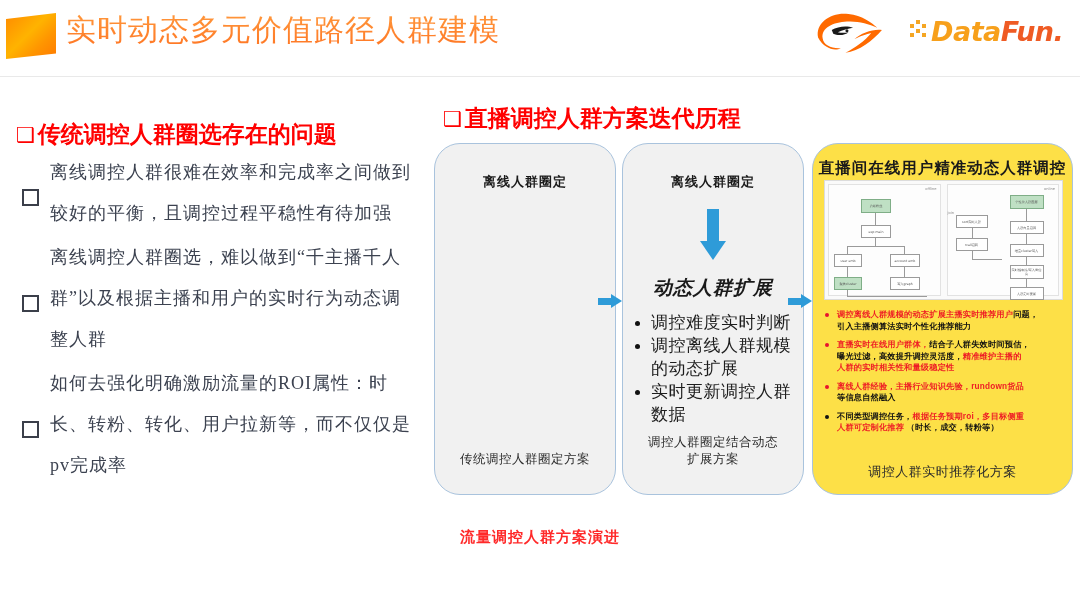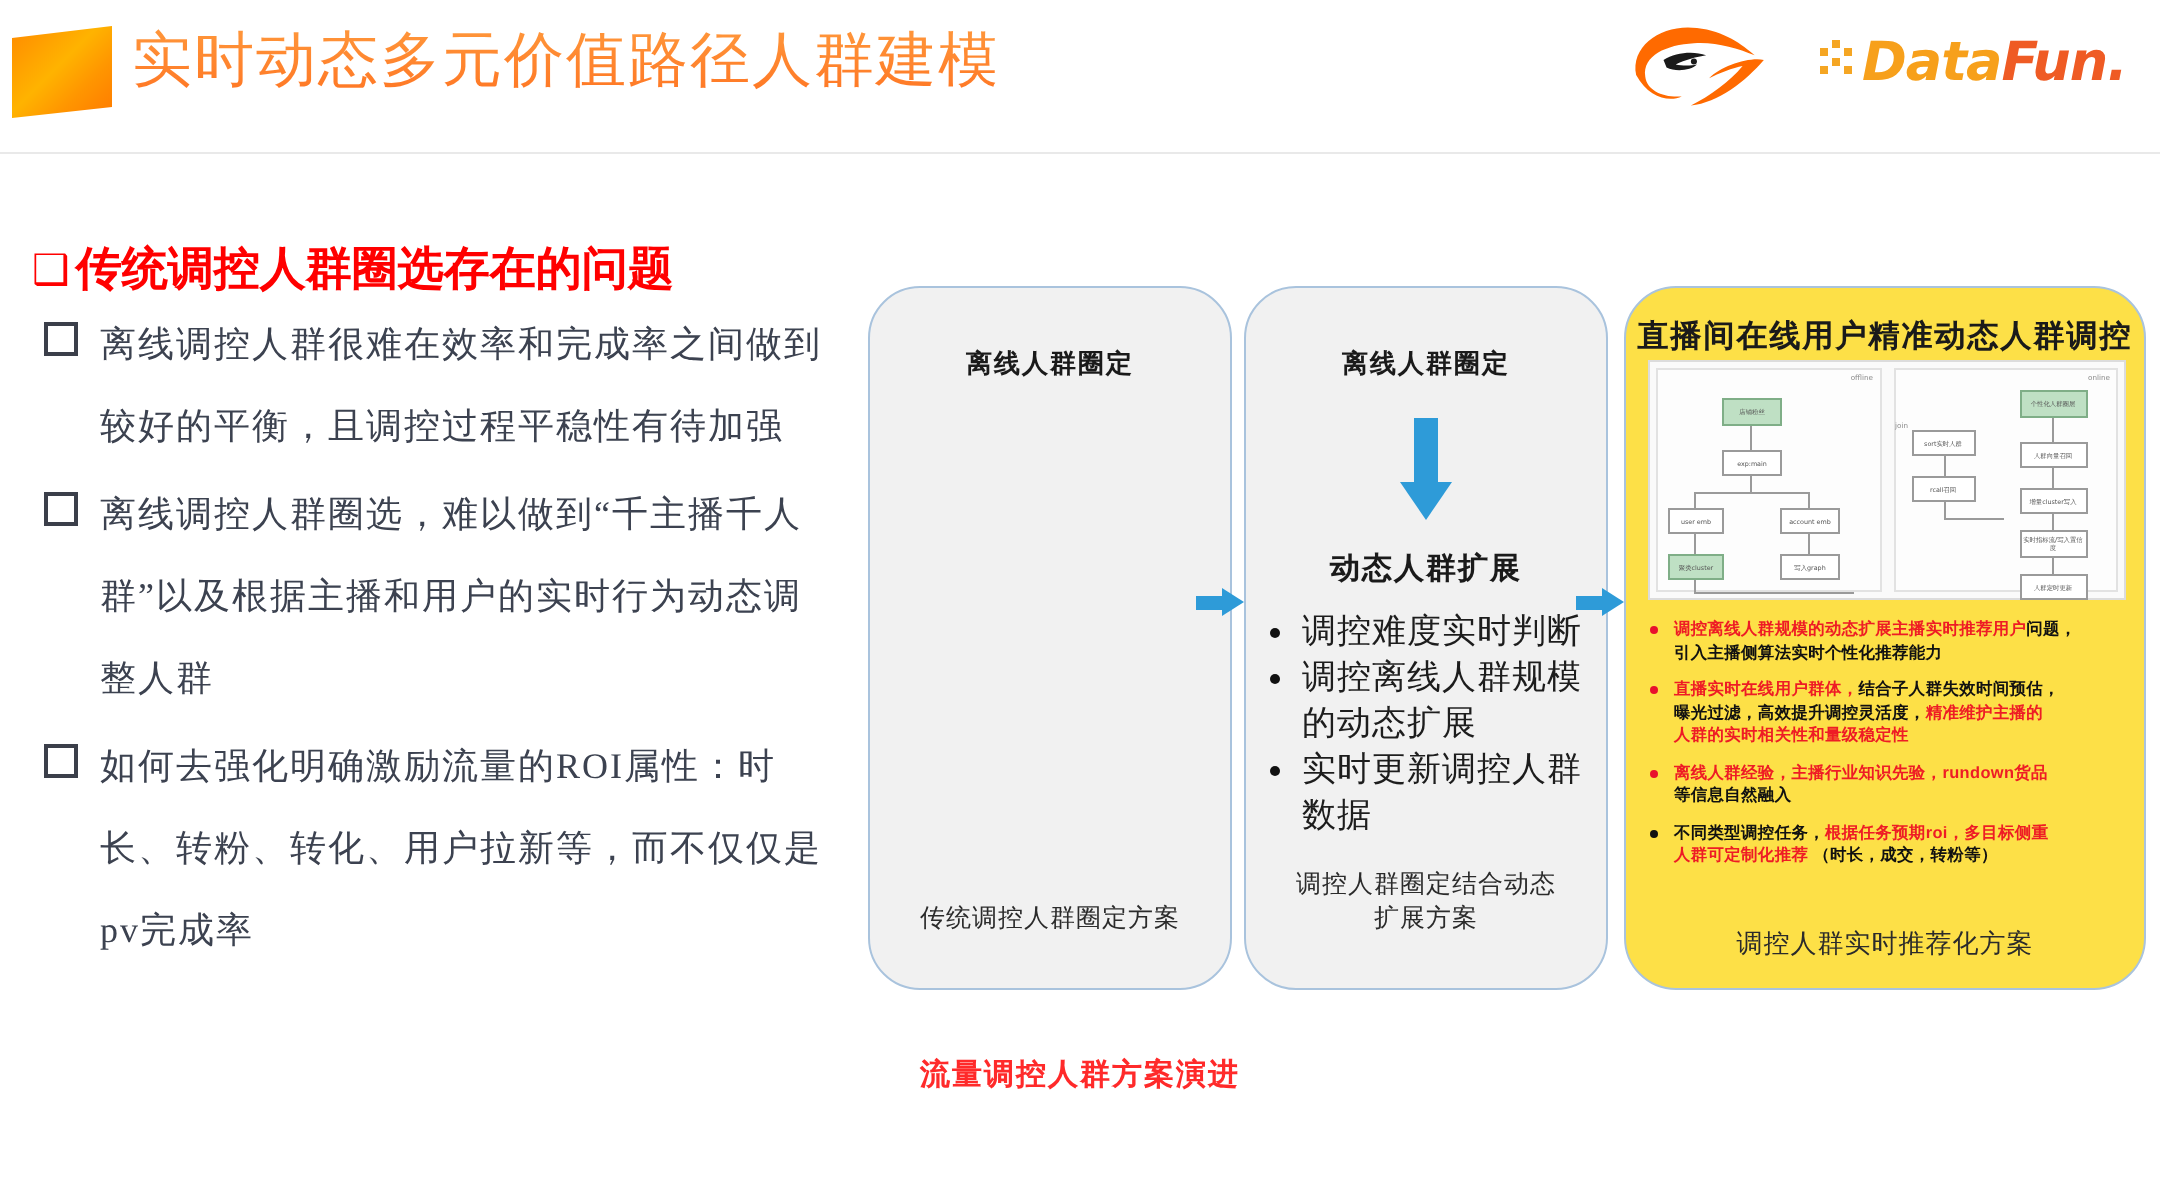--- a/index.html
+++ b/index.html
@@ -39,21 +39,21 @@
   .sec-h{
     position:absolute;color:#ff0000;font-weight:bold;font-size:23px;
     font-family:"Liberation Serif","DejaVu Serif",serif;white-space:nowrap;
   }
   .sec-h .box{font-family:"DejaVu Sans",sans-serif;font-size:21px;margin-right:3px;}
   #sec-left{left:16px;top:103px;margin-top:16px;}
   #sec-right{left:443px;top:103px;}
 
   
   .left-list{position:absolute;left:22px;top:152px;width:400px;}
-  .lrow{display:flex;align-items:flex-start;margin-bottom:3px;}
+  .lrow{display:flex;align-items:center;margin-bottom:3px;}
   .lbox{
     flex:0 0 auto;width:13px;height:13px;border:2px solid #3b3f4a;margin-right:11px;
     margin-top:9px;
   }
   .ltext{
     font-family:"Liberation Serif","DejaVu Serif",serif;
     font-size:18px;color:#3c4250;line-height:41px;letter-spacing:1px;width:362px;
   }
 
   
@@ -87,22 +87,23 @@
   #c2list li{font-size:17px;line-height:23px;}
 
   .down-arrow{width:26px;height:52px;margin:18px auto 0;position:relative;}
   .down-arrow .stem{position:absolute;left:7px;top:0;width:12px;height:34px;background:#2e9bd8;}
   .down-arrow .head{
     position:absolute;left:0;top:32px;width:0;height:0;
     border-left:13px solid transparent;border-right:13px solid transparent;
     border-top:19px solid #2e9bd8;
   }
   .sub-title{
-    text-align:center;font-weight:bold;font-size:15px;color:#1a1a1a;margin-top:14px;
+    text-align:center;font-weight:bold;font-size:19px;color:#1a1a1a;margin-top:14px;
     letter-spacing:1px;
+    font-style:italic;
   }
 
   .card-foot{
     position:absolute;left:0;right:0;bottom:26px;text-align:center;
     font-family:"Liberation Serif","DejaVu Serif",serif;
     font-size:12.5px;color:#2b2b2b;line-height:17px;letter-spacing:.5px;
   }
   #card3 .card-foot{bottom:14px;font-size:13px;}
 
   
@@ -195,20 +196,23 @@
     <div class="lrow">
       <span class="lbox"></span>
       <span class="ltext">离线调控人群圈选，难以做到“千主播千人群”以及根据主播和用户的实时行为动态调整人群</span>
     </div>
     <div class="lrow">
       <span class="lbox"></span>
       <span class="ltext">如何去强化明确激励流量的ROI属性：时长、转粉、转化、用户拉新等，而不仅仅是pv完成率</span>
     </div>
   </div>
 
+  <div class="sec-h" id="sec-right">
+    <span class="box">❑</span><span>直播调控人群方案迭代历程</span>
+  </div>
 
   <div class="card" id="card1">
     <div class="card-title">离线人群圈定</div>
     <div class="card-foot">传统调控人群圈定方案</div>
   </div>
 
   <div class="rt-arrow" id="arrow1">
     <span class="stem"></span>
       <span class="head"></span>
   </div>

